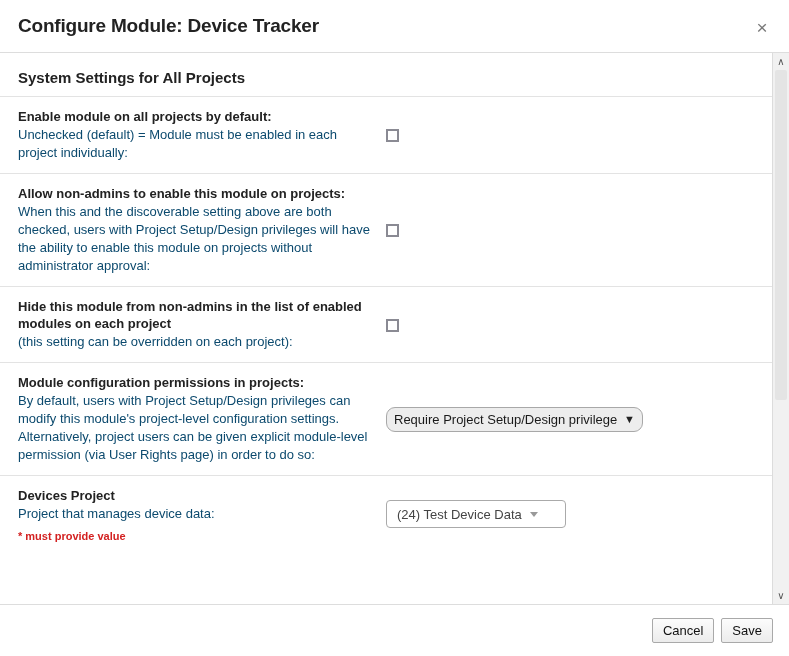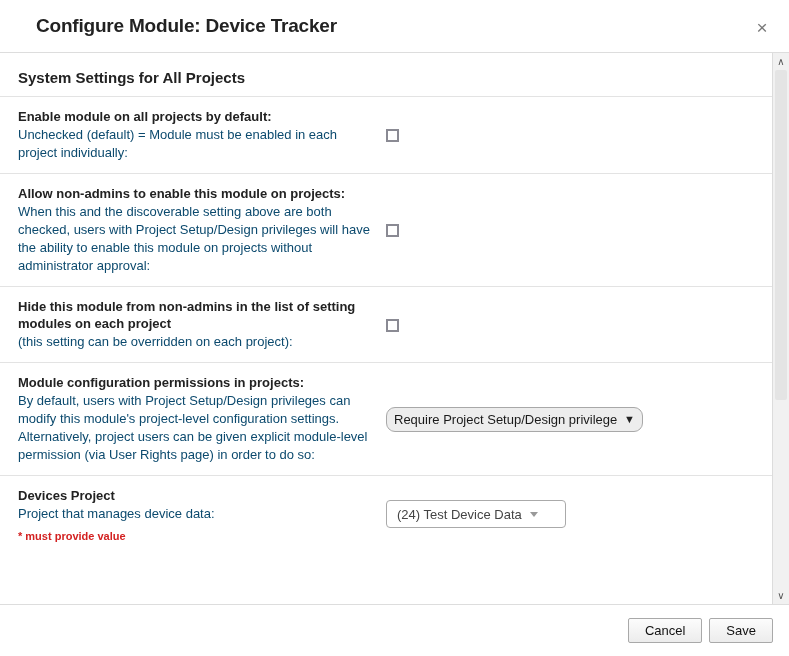--- a/index.html
+++ b/index.html
@@ -37,21 +37,20 @@
     padding: 0 18px;
     position: relative;
     background: #ffffff;
   }
   .modal-title {
     font-size: 19px;
     font-weight: bold;
     color: #222222;
     letter-spacing: -0.2px;
     line-height: 1.2;
-    margin-left: 18px;
   }
   .modal-close {
     position: absolute;
     right: 14px;
     top: 14px;
     width: 26px;
     height: 26px;
     display: flex;
     align-items: center;
     justify-content: center;
@@ -256,21 +255,21 @@
     padding: 0 16px;
     gap: 7px;
   }
   .btn {
     font-family: "Liberation Sans", sans-serif;
     font-size: 13px;
     color: #111111;
     background: linear-gradient(#fcfcfc, #ececec);
     border: 1px solid #a9a9a9;
     border-radius: 2px;
-    padding: 4px 16px;
+    padding: 4px 10px;
     height: 25px;
     line-height: 15px;
     cursor: pointer;
   }
 </style>
 </head>
 <body>
 
 <div class="modal">
 
@@ -305,21 +304,21 @@
             <span class="label-title">Allow non-admins to enable this module on projects:</span><br>
             <span class="label-desc">When this and the discoverable setting above are both checked, users with Project Setup/Design privileges will have the ability to enable this module on projects without administrator approval:</span>
           </td>
           <td class="cell-control">
             <span class="checkbox"></span>
           </td>
         </tr>
 
         <tr class="setting-row">
           <td class="cell-label">
-            <span class="label-title">Hide this module from non-admins in the list of setting modules on each project</span><br>
+            <span class="label-title">Hide this module from non-admins in the list of enabled modules on each project</span><br>
             <span class="label-desc">(this setting can be overridden on each project):</span>
           </td>
           <td class="cell-control">
             <span class="checkbox"></span>
           </td>
         </tr>
 
         <tr class="setting-row">
           <td class="cell-label">
             <span class="label-title">Module configuration permissions in projects:</span><br>

